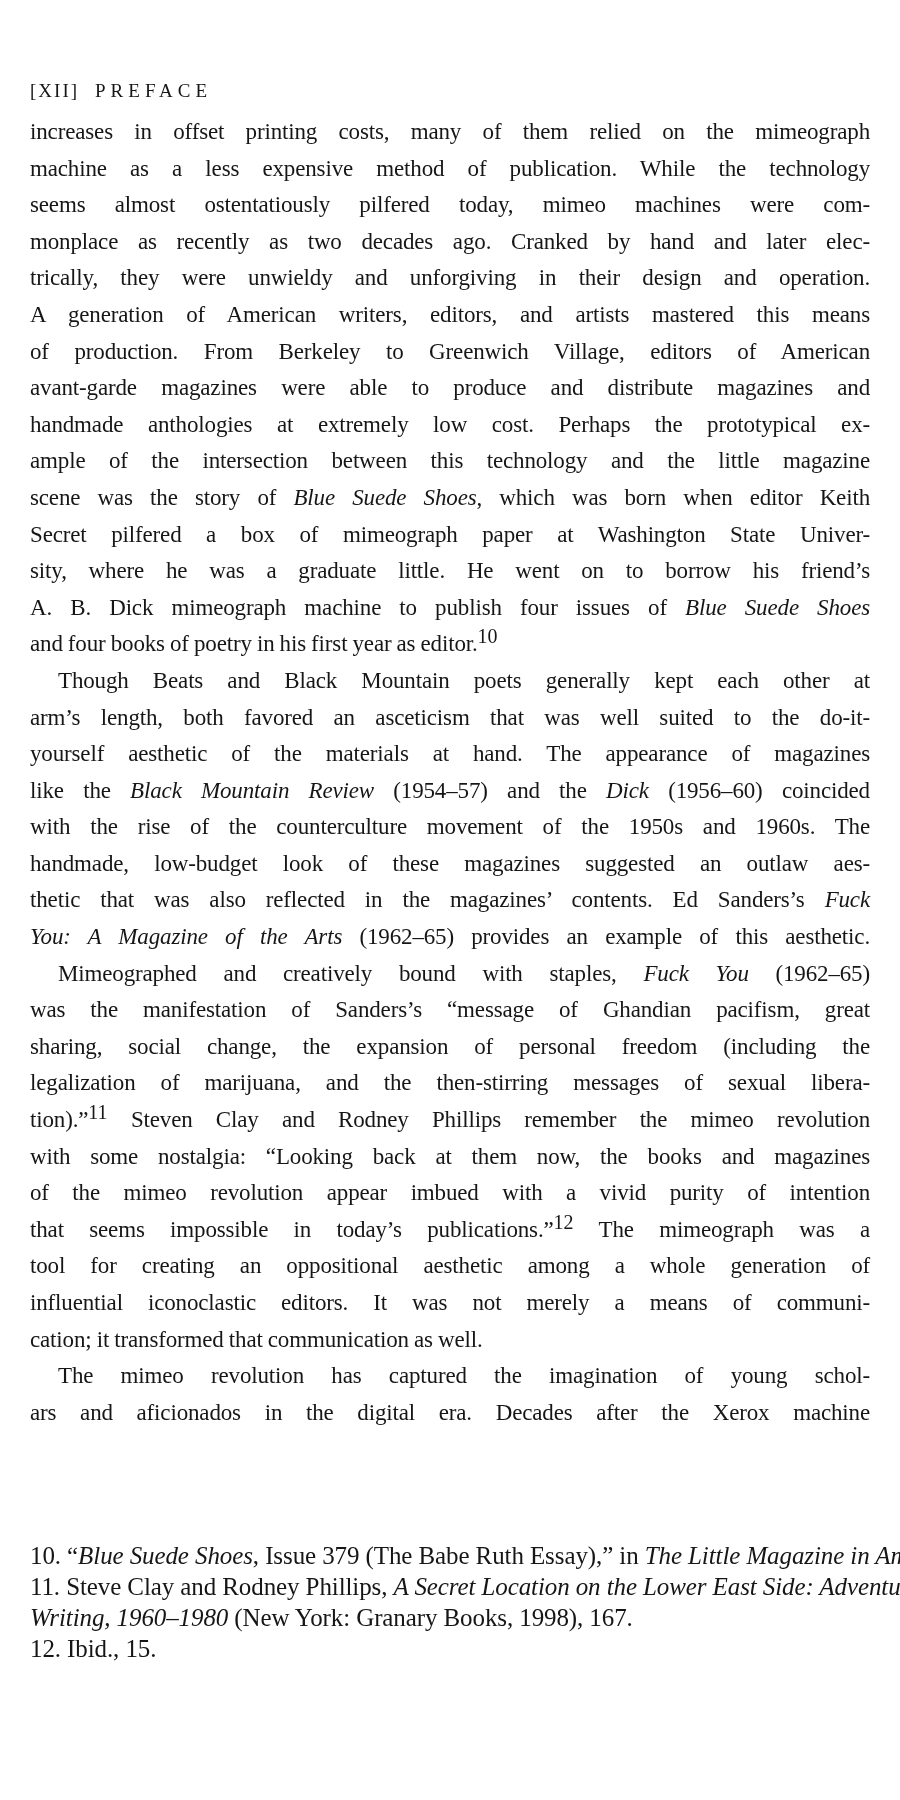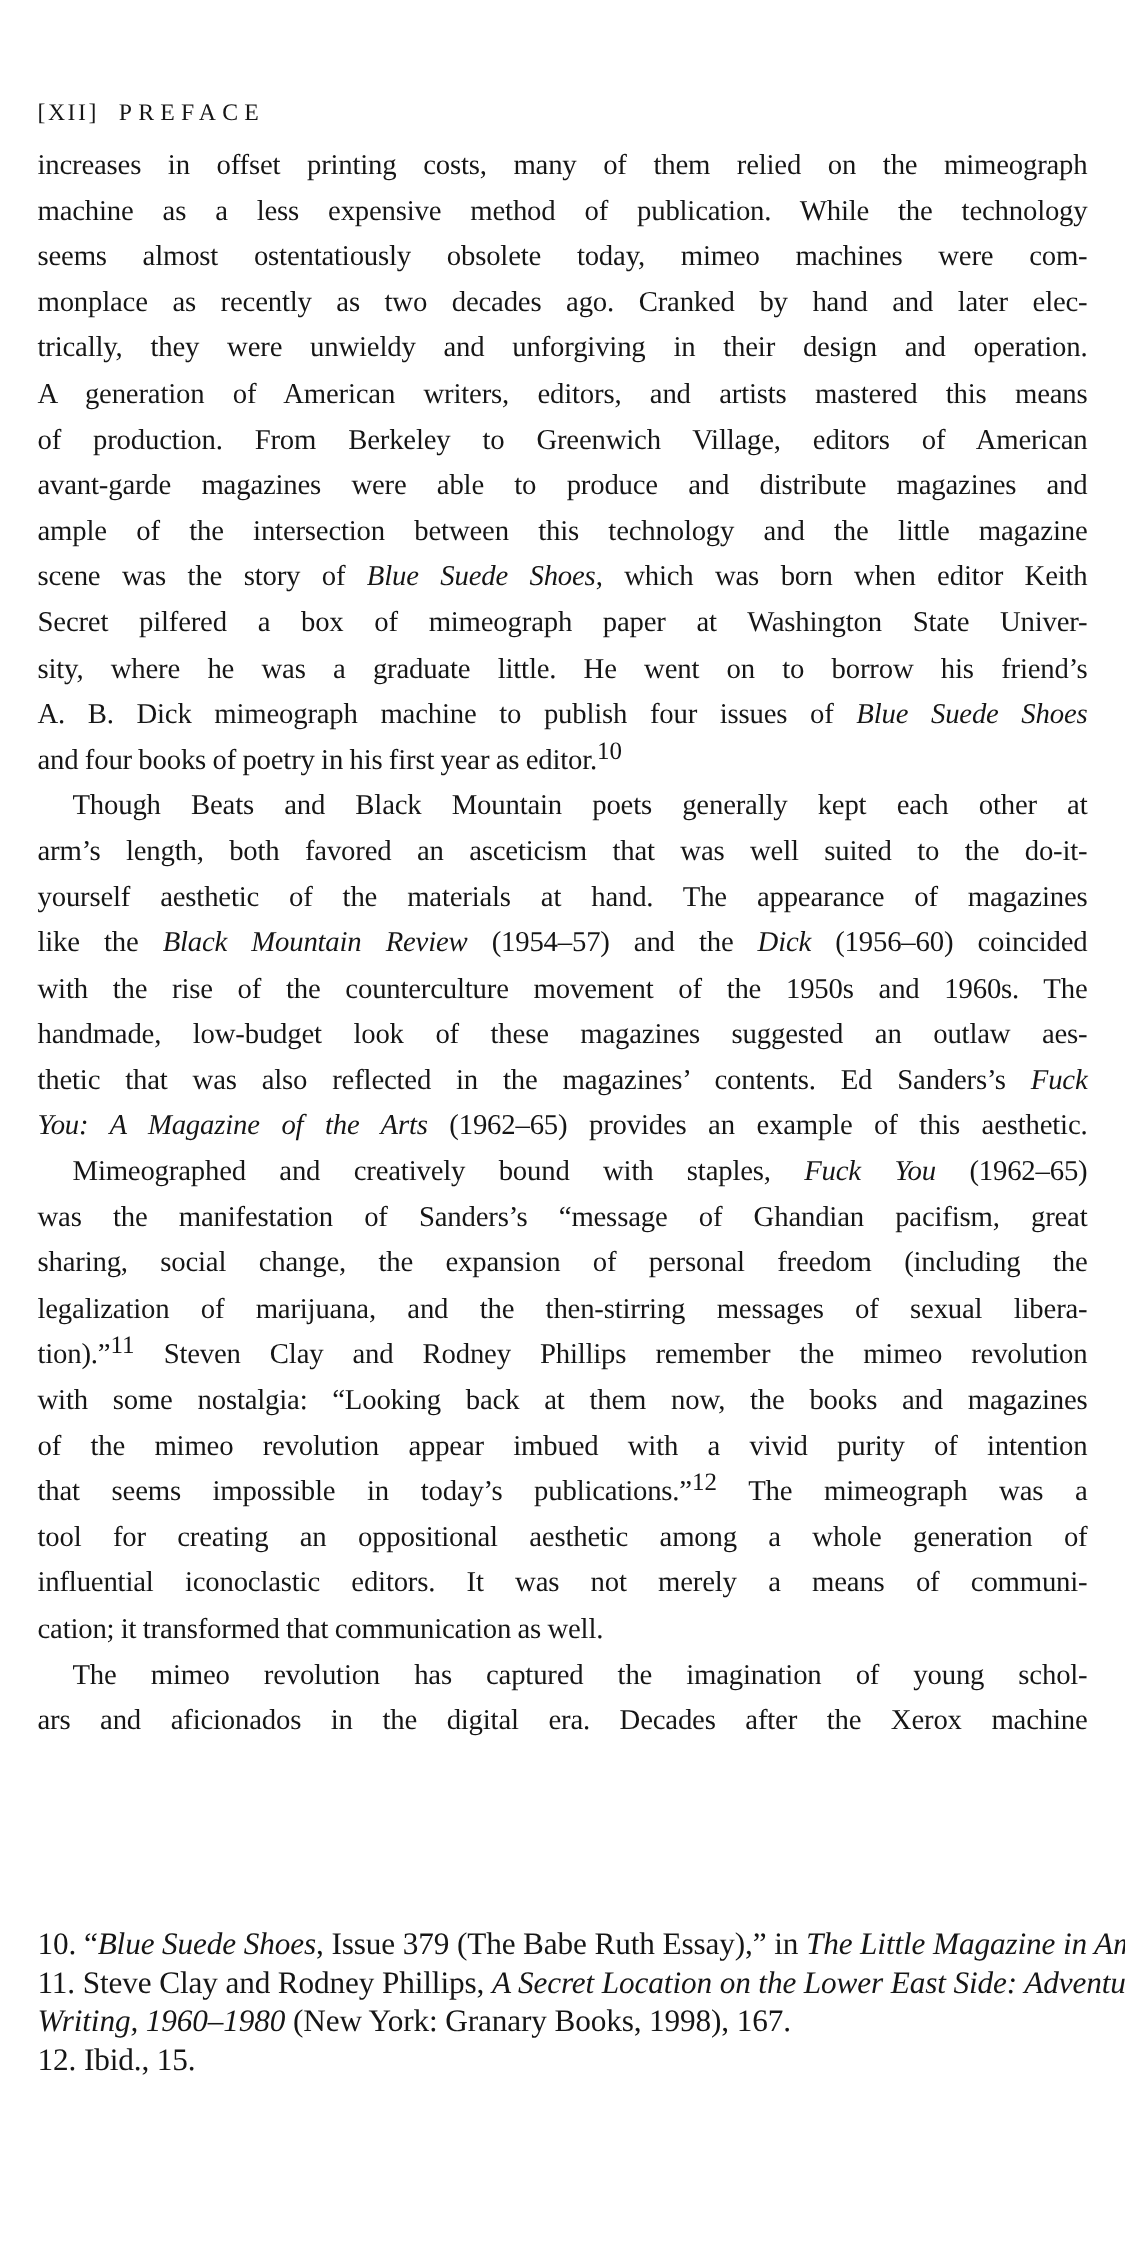--- a/index.html
+++ b/index.html
@@ -74,26 +74,27 @@
 <div class="page">
 
   <div class="running-head">
     <span class="folio">[XII]</span><span class="head-title">PREFACE</span>
   </div>
 
   <div class="body-text">
       <div>
         <div class="line">increases in offset printing costs, many of them relied on the mimeograph</div>
         <div class="line">machine as a less expensive method of publication. While the technology</div>
-        <div class="line">seems almost ostentatiously obsolete today, mimeo machines were com-</div>
+        <div class="line">seems almost ostentatiously pilfered today, mimeo machines were com-</div>
         <div class="line">monplace as recently as two decades ago. Cranked by hand and later elec-</div>
         <div class="line">trically, they were unwieldy and unforgiving in their design and operation.</div>
         <div class="line">A generation of American writers, editors, and artists mastered this means</div>
         <div class="line">of production. From Berkeley to Greenwich Village, editors of American</div>
         <div class="line">avant-garde magazines were able to produce and distribute magazines and</div>
+        <div class="line">handmade anthologies at extremely low cost. Perhaps the prototypical ex-</div>
         <div class="line">ample of the intersection between this technology and the little magazine</div>
         <div class="line">scene was the story of <i>Blue Suede Shoes</i>, which was born when editor Keith</div>
         <div class="line">Secret pilfered a box of mimeograph paper at Washington State Univer-</div>
         <div class="line">sity, where he was a graduate little. He went on to borrow his friend’s</div>
         <div class="line">A. B. Dick mimeograph machine to publish four issues of <i>Blue Suede Shoes</i></div>
         <div class="line last">and four books of poetry in his first year as editor.<sup>10</sup></div>
       </div>
       <div>
         <div class="line indent">Though Beats and Black Mountain poets generally kept each other at</div>
         <div class="line">arm’s length, both favored an asceticism that was well suited to the do-it-</div>

